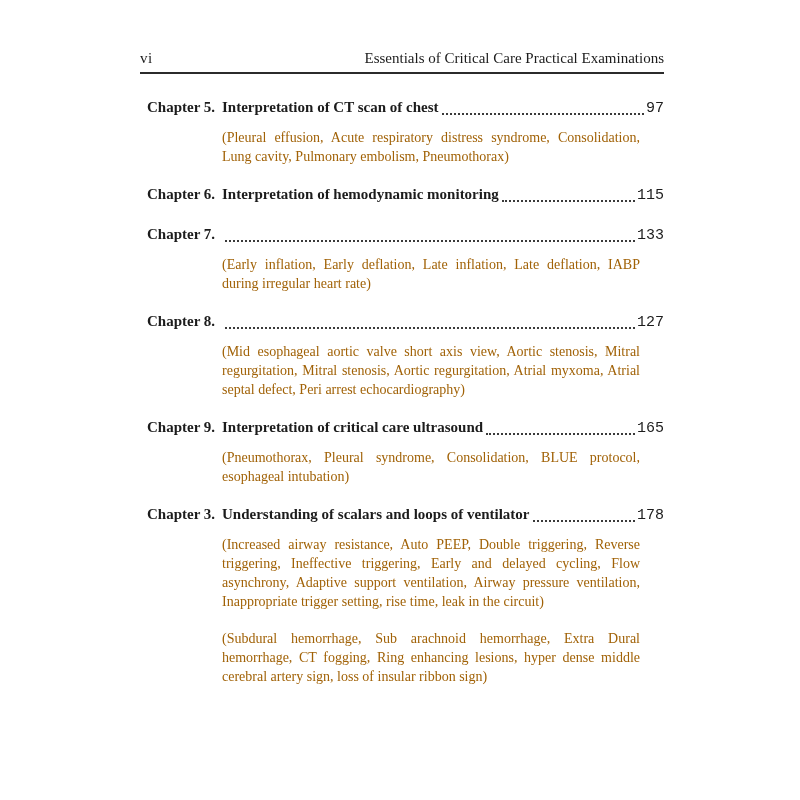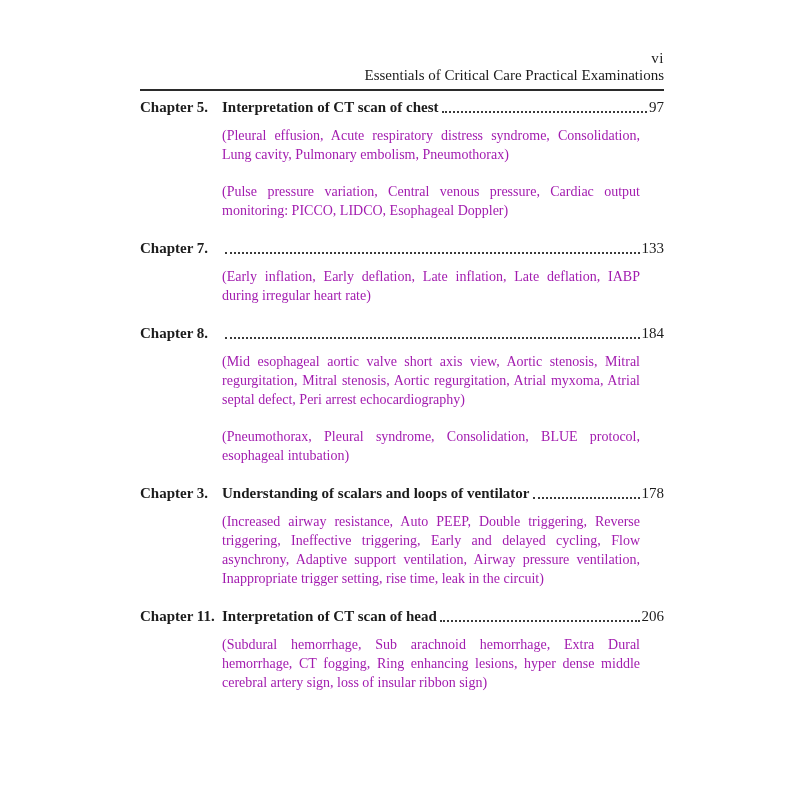--- a/index.html
+++ b/index.html
@@ -20,21 +20,20 @@
     position: absolute;
     left: 140px;
     top: 50px;
     width: 524px;
     display: flex;
     justify-content: space-between;
     align-items: flex-end;
     font-size: 15px;
     border-bottom: 2px solid #2b2b2b;
     padding-bottom: 5px;
-    flex-direction: column;
   }
   .folio {
     letter-spacing: 0.5px;
   }
   .toc {
     position: absolute;
     left: 140px;
     top: 97px;
     width: 524px;
   }
@@ -42,45 +41,47 @@
     margin-bottom: 18px;
   }
   .entry-row {
     display: flex;
     align-items: baseline;
     font-size: 15px;
     font-weight: bold;
     line-height: 20px;
     margin-bottom: 9px;
     white-space: nowrap;
+    text-align: center;
   }
   .entry-label {
     flex: 0 0 82px;
   }
   .entry-title {
     flex: 0 1 auto;
   }
   .dots {
     flex: 1 1 auto;
     min-width: 8px;
     border-bottom: 2px dotted #3a3a3a;
     align-self: flex-end;
     margin: 0 2px 4px 3px;
   }
   .page-num {
     font-weight: normal;
     flex: 0 0 auto;
+    font-family: Liberation Mono, monospace;
   }
   .entry-desc {
     margin-left: 82px;
     width: 418px;
     font-size: 14px;
     line-height: 19px;
     text-align: justify;
-    color: #a21caf;
+    color: #a16207;
   }
 </style>
 </head>
 <body>
 
 <div class="page">
 
   <div class="running-head">
     <span class="folio">vi</span>
     <span>Essentials of Critical Care Practical Examinations</span>
@@ -92,59 +93,64 @@
       <div class="entry-row">
         <span class="entry-label">Chapter 5.</span>
         <span class="entry-title">Interpretation of CT scan of chest</span>
         <span class="dots"></span>
         <span class="page-num">97</span>
       </div>
       <div class="entry-desc">(Pleural effusion, Acute respiratory distress syndrome, Consolidation, Lung cavity, Pulmonary embolism, Pneumothorax)</div>
     </div>
 
     <div class="entry">
-      <div class="entry-desc">(Pulse pressure variation, Central venous pressure, Cardiac output monitoring: PICCO, LIDCO, Esophageal Doppler)</div>
+      <div class="entry-row">
+        <span class="entry-label">Chapter 6.</span>
+        <span class="entry-title">Interpretation of hemodynamic monitoring</span>
+        <span class="dots"></span>
+        <span class="page-num">115</span>
+      </div>
     </div>
 
     <div class="entry">
       <div class="entry-row">
         <span class="entry-label">Chapter 7.</span>
         <span class="dots"></span>
         <span class="page-num">133</span>
       </div>
       <div class="entry-desc">(Early inflation, Early deflation, Late inflation, Late deflation, IABP during irregular heart rate)</div>
     </div>
 
     <div class="entry">
       <div class="entry-row">
         <span class="entry-label">Chapter 8.</span>
         <span class="dots"></span>
-        <span class="page-num">184</span>
+        <span class="page-num">127</span>
       </div>
       <div class="entry-desc">(Mid esophageal aortic valve short axis view, Aortic stenosis, Mitral regurgitation, Mitral stenosis, Aortic regurgitation, Atrial myxoma, Atrial septal defect, Peri arrest echocardiography)</div>
     </div>
 
     <div class="entry">
+      <div class="entry-row">
+        <span class="entry-label">Chapter 9.</span>
+        <span class="entry-title">Interpretation of critical care ultrasound</span>
+        <span class="dots"></span>
+        <span class="page-num">165</span>
+      </div>
       <div class="entry-desc">(Pneumothorax, Pleural syndrome, Consolidation, BLUE protocol, esophageal intubation)</div>
     </div>
 
     <div class="entry">
       <div class="entry-row">
         <span class="entry-label">Chapter 3.</span>
         <span class="entry-title">Understanding of scalars and loops of ventilator</span>
         <span class="dots"></span>
         <span class="page-num">178</span>
       </div>
       <div class="entry-desc">(Increased airway resistance, Auto PEEP, Double triggering, Reverse triggering, Ineffective triggering, Early and delayed cycling, Flow asynchrony, Adaptive support ventilation, Airway pressure ventilation, Inappropriate trigger setting, rise time, leak in the circuit)</div>
     </div>
 
     <div class="entry">
-      <div class="entry-row">
-        <span class="entry-label">Chapter 11.</span>
-        <span class="entry-title">Interpretation of CT scan of head</span>
-        <span class="dots"></span>
-        <span class="page-num">206</span>
-      </div>
       <div class="entry-desc">(Subdural hemorrhage, Sub arachnoid hemorrhage, Extra Dural hemorrhage, CT fogging, Ring enhancing lesions, hyper dense middle cerebral artery sign, loss of insular ribbon sign)</div>
     </div>
 
   </div>
 </div>
 
 </body></html>

